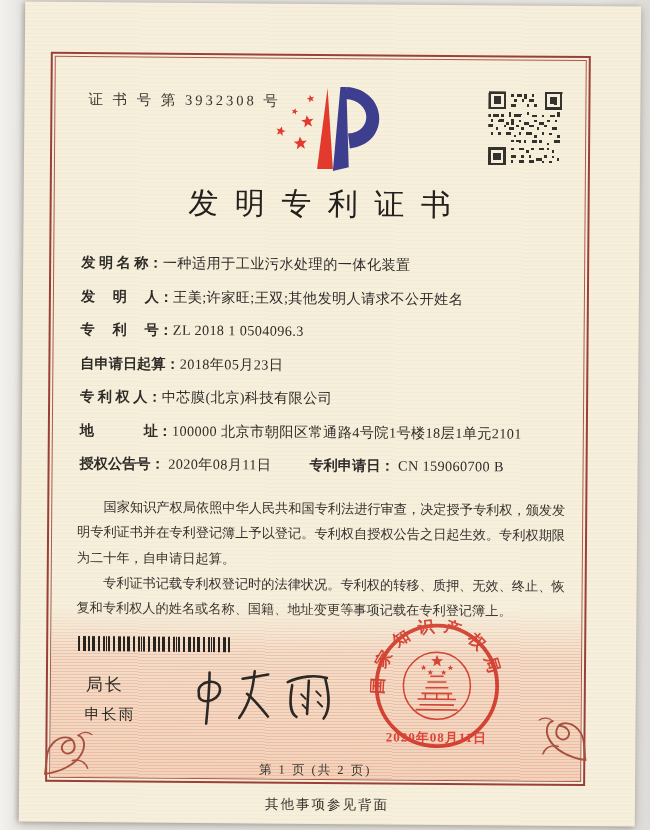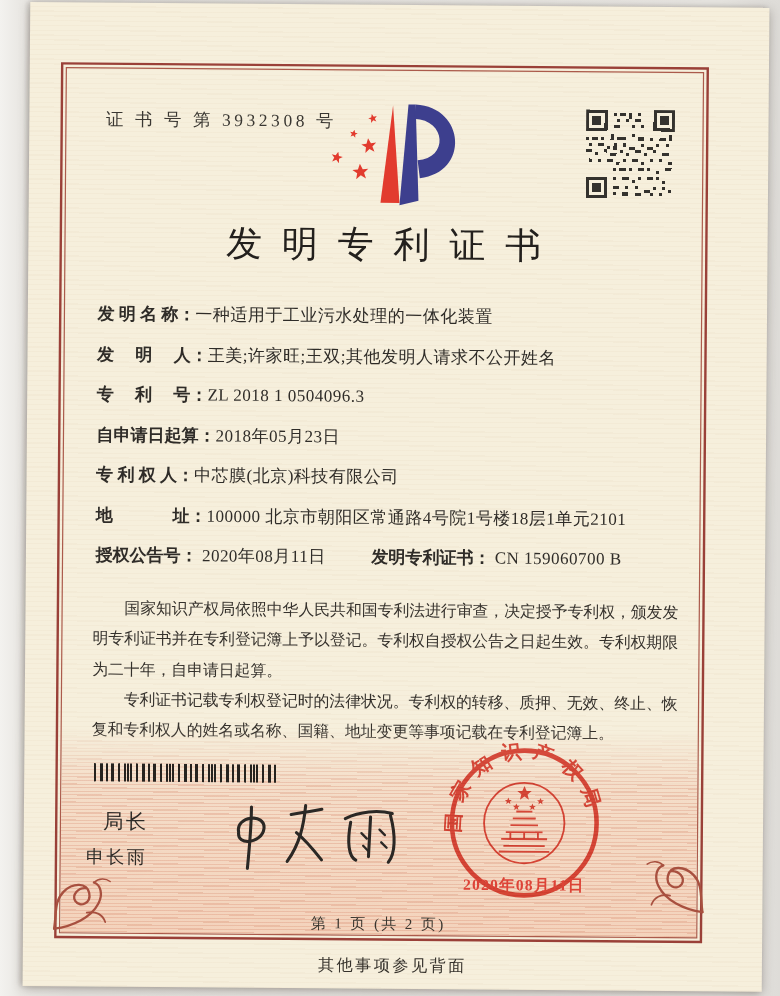--- a/index.html
+++ b/index.html
@@ -47,21 +47,21 @@
             linear-gradient(180deg, rgba(244,214,193,0.55), rgba(243,209,186,0.95));
           -webkit-mask-image:linear-gradient(180deg, rgba(0,0,0,0) 0, #000 46px);
           mask-image:linear-gradient(180deg, rgba(0,0,0,0) 0, #000 46px); }
 
   .barcode { position:absolute; left:30px; top:582px; width:152px; height:15px;
              background-image:
                repeating-linear-gradient(90deg,#26231f 0 2px, rgba(0,0,0,0) 2px 5px),
                repeating-linear-gradient(90deg,#26231f 0 1px, rgba(0,0,0,0) 1px 7px); }
 
   .official-title { position:absolute; left:38px; top:619px; font-size:17px; color:#2e2b27; letter-spacing:2px; }
-  .official-name  { position:absolute; left:24px; top:651px; font-size:15px; color:#2e2b27; letter-spacing:2px; }
+  .official-name  { position:absolute; left:37px; top:651px; font-size:15px; color:#2e2b27; letter-spacing:2px; }
 
   .signature { position:absolute; left:130px; top:612px; width:158px; height:62px; }
 
   .seal { position:absolute; left:322px; top:562px; width:134px; height:134px;
           mix-blend-mode:multiply; opacity:0.92; }
   .seal-date { position:absolute; left:316px; top:672px; width:146px; text-align:center;
                font-size:13px; color:#dd4337; letter-spacing:1px; font-weight:bold; }
 
   .flourish { position:absolute; width:58px; height:58px; }
   .flourish.fl-left  { left:-4px; top:664px; }
@@ -144,21 +144,21 @@
         <div class="f-row">
           <span class="f-label">地　 　　 址：</span>
           <span class="f-value">100000 北京市朝阳区常通路4号院1号楼18层1单元2101</span>
         </div>
         <div class="grant-row">
           <span>
             <span class="f-label">授权公告号：</span>
             <span class="f-value">2020年08月11日</span>
           </span>
           <span class="grant-pair2">
-            <span class="f-label">发明专利证书：</span>
+            <span class="f-label">专利申请日：</span>
             <span class="f-value">CN 159060700 B</span>
           </span>
         </div>
       </div>
 
       <div class="paras">
         <p>国家知识产权局依照中华人民共和国专利法进行审查，决定授予专利权，颁发发明专利证书并在专利登记簿上予以登记。专利权自授权公告之日起生效。专利权期限为二十年，自申请日起算。</p>
         <p>专利证书记载专利权登记时的法律状况。专利权的转移、质押、无效、终止、恢复和专利权人的姓名或名称、国籍、地址变更等事项记载在专利登记簿上。</p>
       </div>
 

